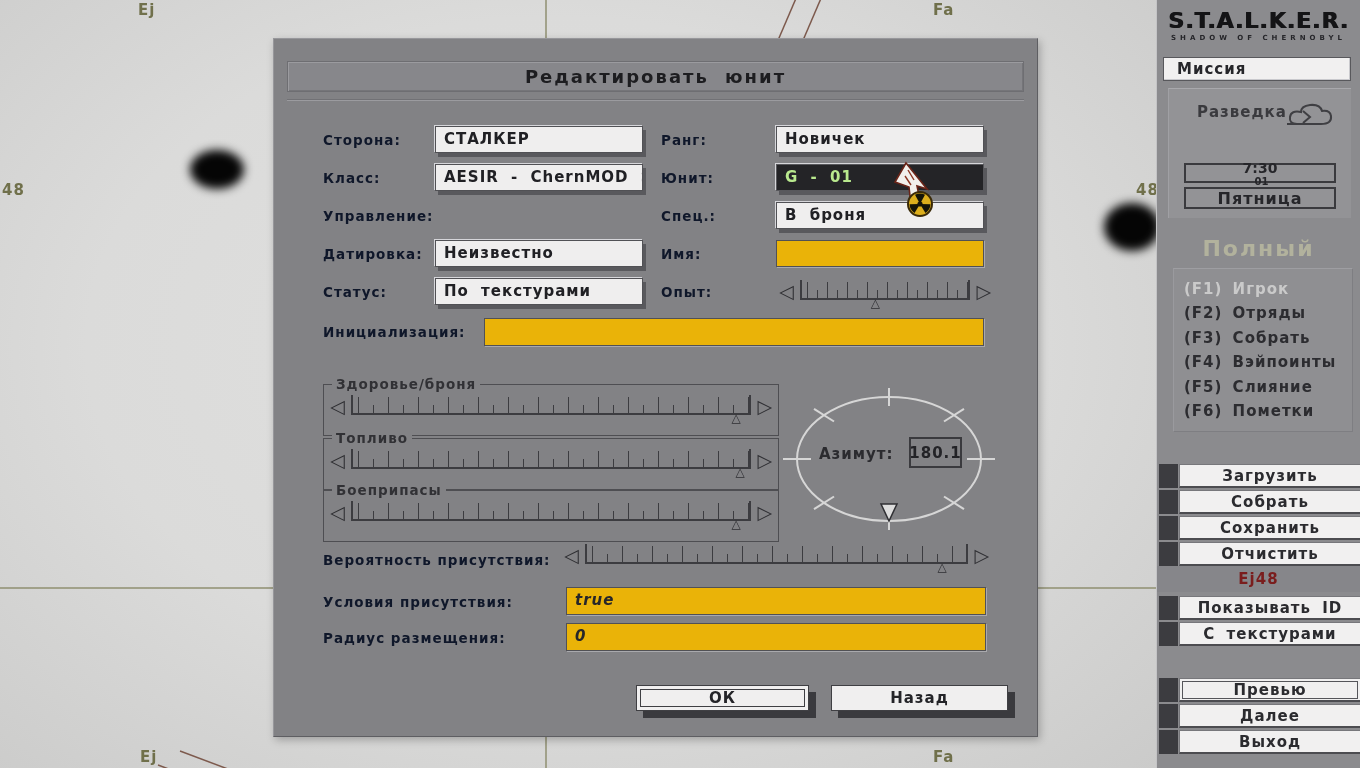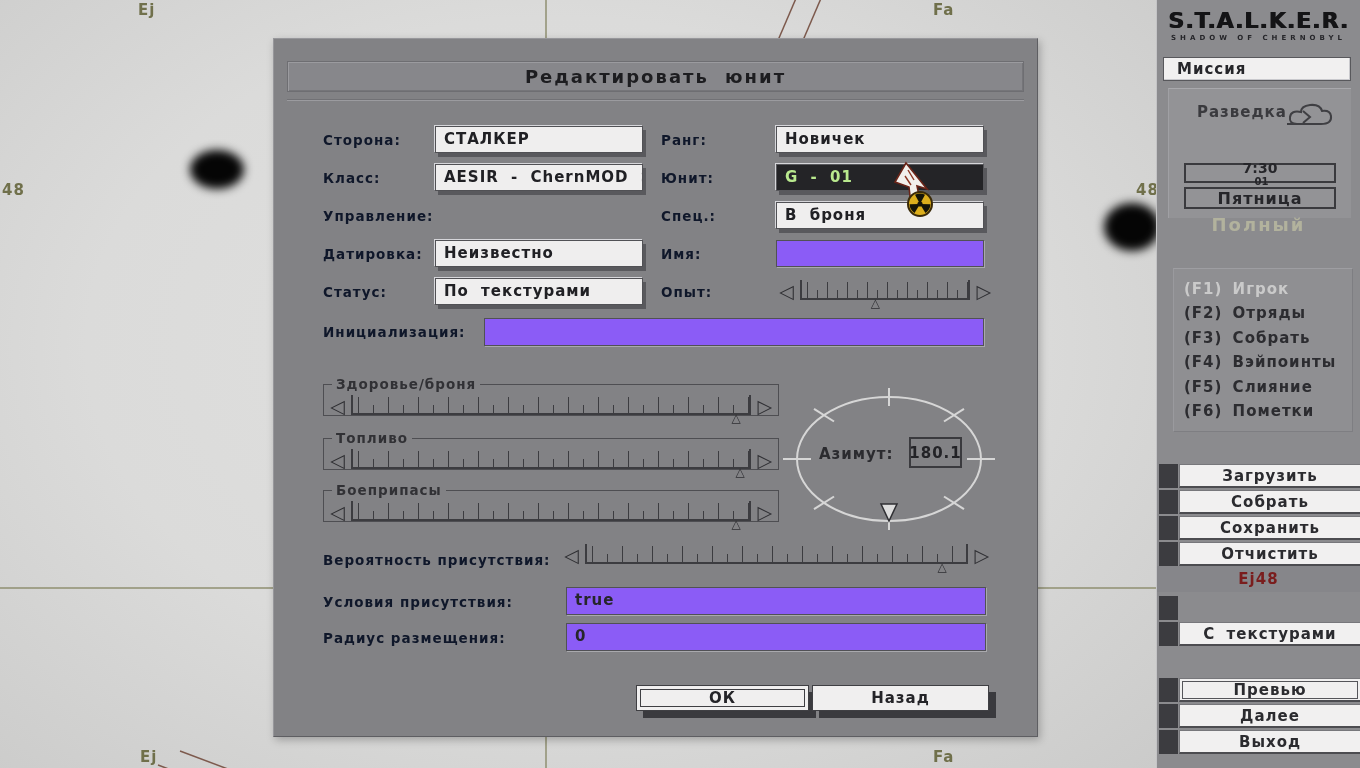--- a/index.html
+++ b/index.html
@@ -25,37 +25,37 @@
               display:flex; align-items:center; justify-content:center; }
   .titlebar span { font-weight:bold; font-size:18px; color:#1d1d20; letter-spacing:2px; word-spacing:8px; }
   .title-sep { position:absolute; left:13px; top:60px; width:737px; height:2px;
                background:#717175; border-bottom:1px solid #9b9b9f; }
 
   .lbl { position:absolute; font-weight:bold; font-size:13.5px; color:#0f172a; letter-spacing:1px; white-space:nowrap; }
   .field { position:absolute; height:27px; background:#efeeee; border:1px solid #515155;
            box-shadow:3px 4px 0 rgba(40,40,44,.45), -1px -1px 0 #d6d6da;
            font-weight:bold; font-size:15px; color:#202024; letter-spacing:1px; word-spacing:6px;
            line-height:25px; padding-left:8px; white-space:nowrap; overflow:hidden; }
-  .field.gray { background:#8b5cf6; box-shadow:1px 1px 0 #a9a9ad; color:#26262a; }
+  .field.gray { background:#eab308; box-shadow:1px 1px 0 #a9a9ad; color:#26262a;font-style:italic; }
   .field.dark { background:#242427; color:#b9e98e; border-color:#58585c; }
 
   
   .slider { position:absolute; display:flex; align-items:flex-end; gap:6px; }
   .sl-arrow { font-size:19px; line-height:17px; color:#2e2e32; font-weight:bold; }
   .ruler { position:relative; flex:1; height:20px;
            border-bottom:2px solid #3c3c40; border-left:2px solid #3c3c40; border-right:2px solid #3c3c40; }
   .ruler::before { content:""; position:absolute; left:5px; right:0; bottom:0; height:8px;
            background:repeating-linear-gradient(90deg,#3c3c40 0 1px,transparent 1px 15px); }
   .ruler::after  { content:""; position:absolute; left:5px; right:0; bottom:0; height:16px;
            background:repeating-linear-gradient(90deg,#3c3c40 0 1px,transparent 1px 30px); }
   .ruler.sm::before { background:repeating-linear-gradient(90deg,#3c3c40 0 1px,transparent 1px 10px); }
   .ruler.sm::after  { background:repeating-linear-gradient(90deg,#3c3c40 0 1px,transparent 1px 20px); }
   .thumb { position:absolute; top:100%; font-size:12px; line-height:11px; color:#2e2e32; }
 
-  .group { position:absolute; left:49px; width:456px; height:32px; border:1px solid #4e4e52; }
+  .group { position:absolute; left:49px; width:456px; height:52px; border:1px solid #4e4e52; }
   .group .legend { position:absolute; top:-9px; left:8px; background:#828285; padding:0 4px;
                    font-weight:bold; font-size:13.5px; color:#313135; letter-spacing:1px; }
   .group .slider { left:6px; right:6px; top:10px; }
 
   
   #azimuth { position:absolute; left:505px; top:346px; width:220px; height:150px; }
   #azimuth .az-lbl { position:absolute; left:40px; top:60px; font-weight:bold; font-size:15px; color:#2b2b2f; letter-spacing:1px; }
   #azimuth .az-box { position:absolute; left:130px; top:52px; width:53px; height:31px;
                      border:2px solid #3a3a3e; font-weight:bold; font-size:15px; color:#232327;
                      display:flex; align-items:center; justify-content:center; letter-spacing:1px; }
@@ -89,22 +89,22 @@
   #recon-panel { position:absolute; left:11px; top:88px; width:183px; height:130px; background:#939396;
             border-top:1px solid #a8a8ac; border-left:1px solid #a0a0a4; }
   #recon-panel .r-lbl { position:absolute; left:28px; top:14px; font-weight:bold; font-size:15px; color:#3a3a3e; letter-spacing:1px; }
   #recon-panel svg { position:absolute; left:104px; top:12px; }
   .r-box { position:absolute; left:15px; width:152px; border:2px solid #3a3a3e;
            display:flex; align-items:center; justify-content:center;
            font-weight:bold; color:#26262a;flex-direction:column; }
   #time-box { top:74px; height:20px; font-size:14px; }
   #time-box .sec { font-size:10px; margin-left:3px; align-self:center; }
   #day-box { top:98px; height:22px; font-size:16px; letter-spacing:1px; }
-  #fog-label { position:absolute; top:214px; left:0; width:100%; text-align:center;
-               font-weight:bold; font-size:18px; color:#b2b29d; letter-spacing:2px; }
+  #fog-label { position:absolute; top:236px; left:0; width:100%; text-align:center;
+               font-weight:bold; font-size:22px; color:#b2b29d; letter-spacing:2px; }
   #menu-panel { position:absolute; left:16px; top:268px; width:180px; height:164px; background:#8f8f92;
                border-top:1px solid #9e9ea2; border-left:1px solid #9a9a9e;
                border-right:1px solid #7e7e82; border-bottom:1px solid #7e7e82;
                display:flex; flex-direction:column; justify-content:space-evenly; padding:4px 0 4px 10px; }
   .menu-item { font-weight:bold; font-size:15px; color:#2c2c30; letter-spacing:1px; word-spacing:4px; }
   .menu-item.active { color:#cacaca; }
   #region-label { position:absolute; top:566px; left:0; width:100%; height:26px; background:#86868a;
                   display:flex; align-items:center; justify-content:center;
                   font-weight:bold; font-size:15px; color:#7a1d1d; letter-spacing:1px; }
 </style>
@@ -226,21 +226,21 @@
     <span class="sl-arrow">▷</span>
   </div>
 
   <span class="lbl" style="left:49px; top:555px;">Условия присутствия:</span>
   <div class="field gray" style="left:292px; top:548px; width:420px; height:28px;">true</div>
 
   <span class="lbl" style="left:49px; top:591px;">Радиус размещения:</span>
   <div class="field gray" style="left:292px; top:584px; width:420px; height:28px;">0</div>
 
   <div class="dlg-btn default" style="left:362px; width:173px;">ОК</div>
-  <div class="dlg-btn" style="left:538px; width:177px;">Назад</div>
+  <div class="dlg-btn" style="left:557px; width:177px;">Назад</div>
 </div>
 
 <div id="cursor">
   <svg width="64" height="64" viewBox="0 0 64 64">
     <polygon points="22,3 43,29 33,26 38,50 27,45 25,27 11,22" fill="#f2f0ec" stroke="#6a2418" stroke-width="1.6"></polygon>
     <line x1="24" y1="10" x2="30" y2="20" stroke="#8a3420" stroke-width="1.4"></line>
     <line x1="21" y1="16" x2="27" y2="25" stroke="#8a3420" stroke-width="1.4"></line>
     <circle cx="36" cy="44" r="12" fill="#dcae1c" stroke="#3a2a08" stroke-width="2"></circle>
     <g fill="#141408">
       <path d="M36,44 L31,34.8 A10.8,10.8 0 0,1 41,34.8 Z"></path>
@@ -288,20 +288,21 @@
   <div class="sb-block" style="top:490px;"></div>
   <div class="sb-btn" style="top:490px;">Собрать</div>
   <div class="sb-block" style="top:516px;"></div>
   <div class="sb-btn" style="top:516px;">Сохранить</div>
   <div class="sb-block" style="top:542px;"></div>
   <div class="sb-btn" style="top:542px;">Отчистить</div>
 
   <div id="region-label">Ej48</div>
 
   <div class="sb-block" style="top:596px;"></div>
+  <div class="sb-btn" style="top:596px;">Показывать ID</div>
   <div class="sb-block" style="top:622px;"></div>
   <div class="sb-btn" style="top:622px;">С текстурами</div>
 
   <div class="sb-block" style="top:678px;"></div>
   <div class="sb-btn default" style="top:678px;">Превью</div>
   <div class="sb-block" style="top:704px;"></div>
   <div class="sb-btn" style="top:704px;">Далее</div>
   <div class="sb-block" style="top:730px;"></div>
   <div class="sb-btn" style="top:730px;">Выход</div>
 </div>

